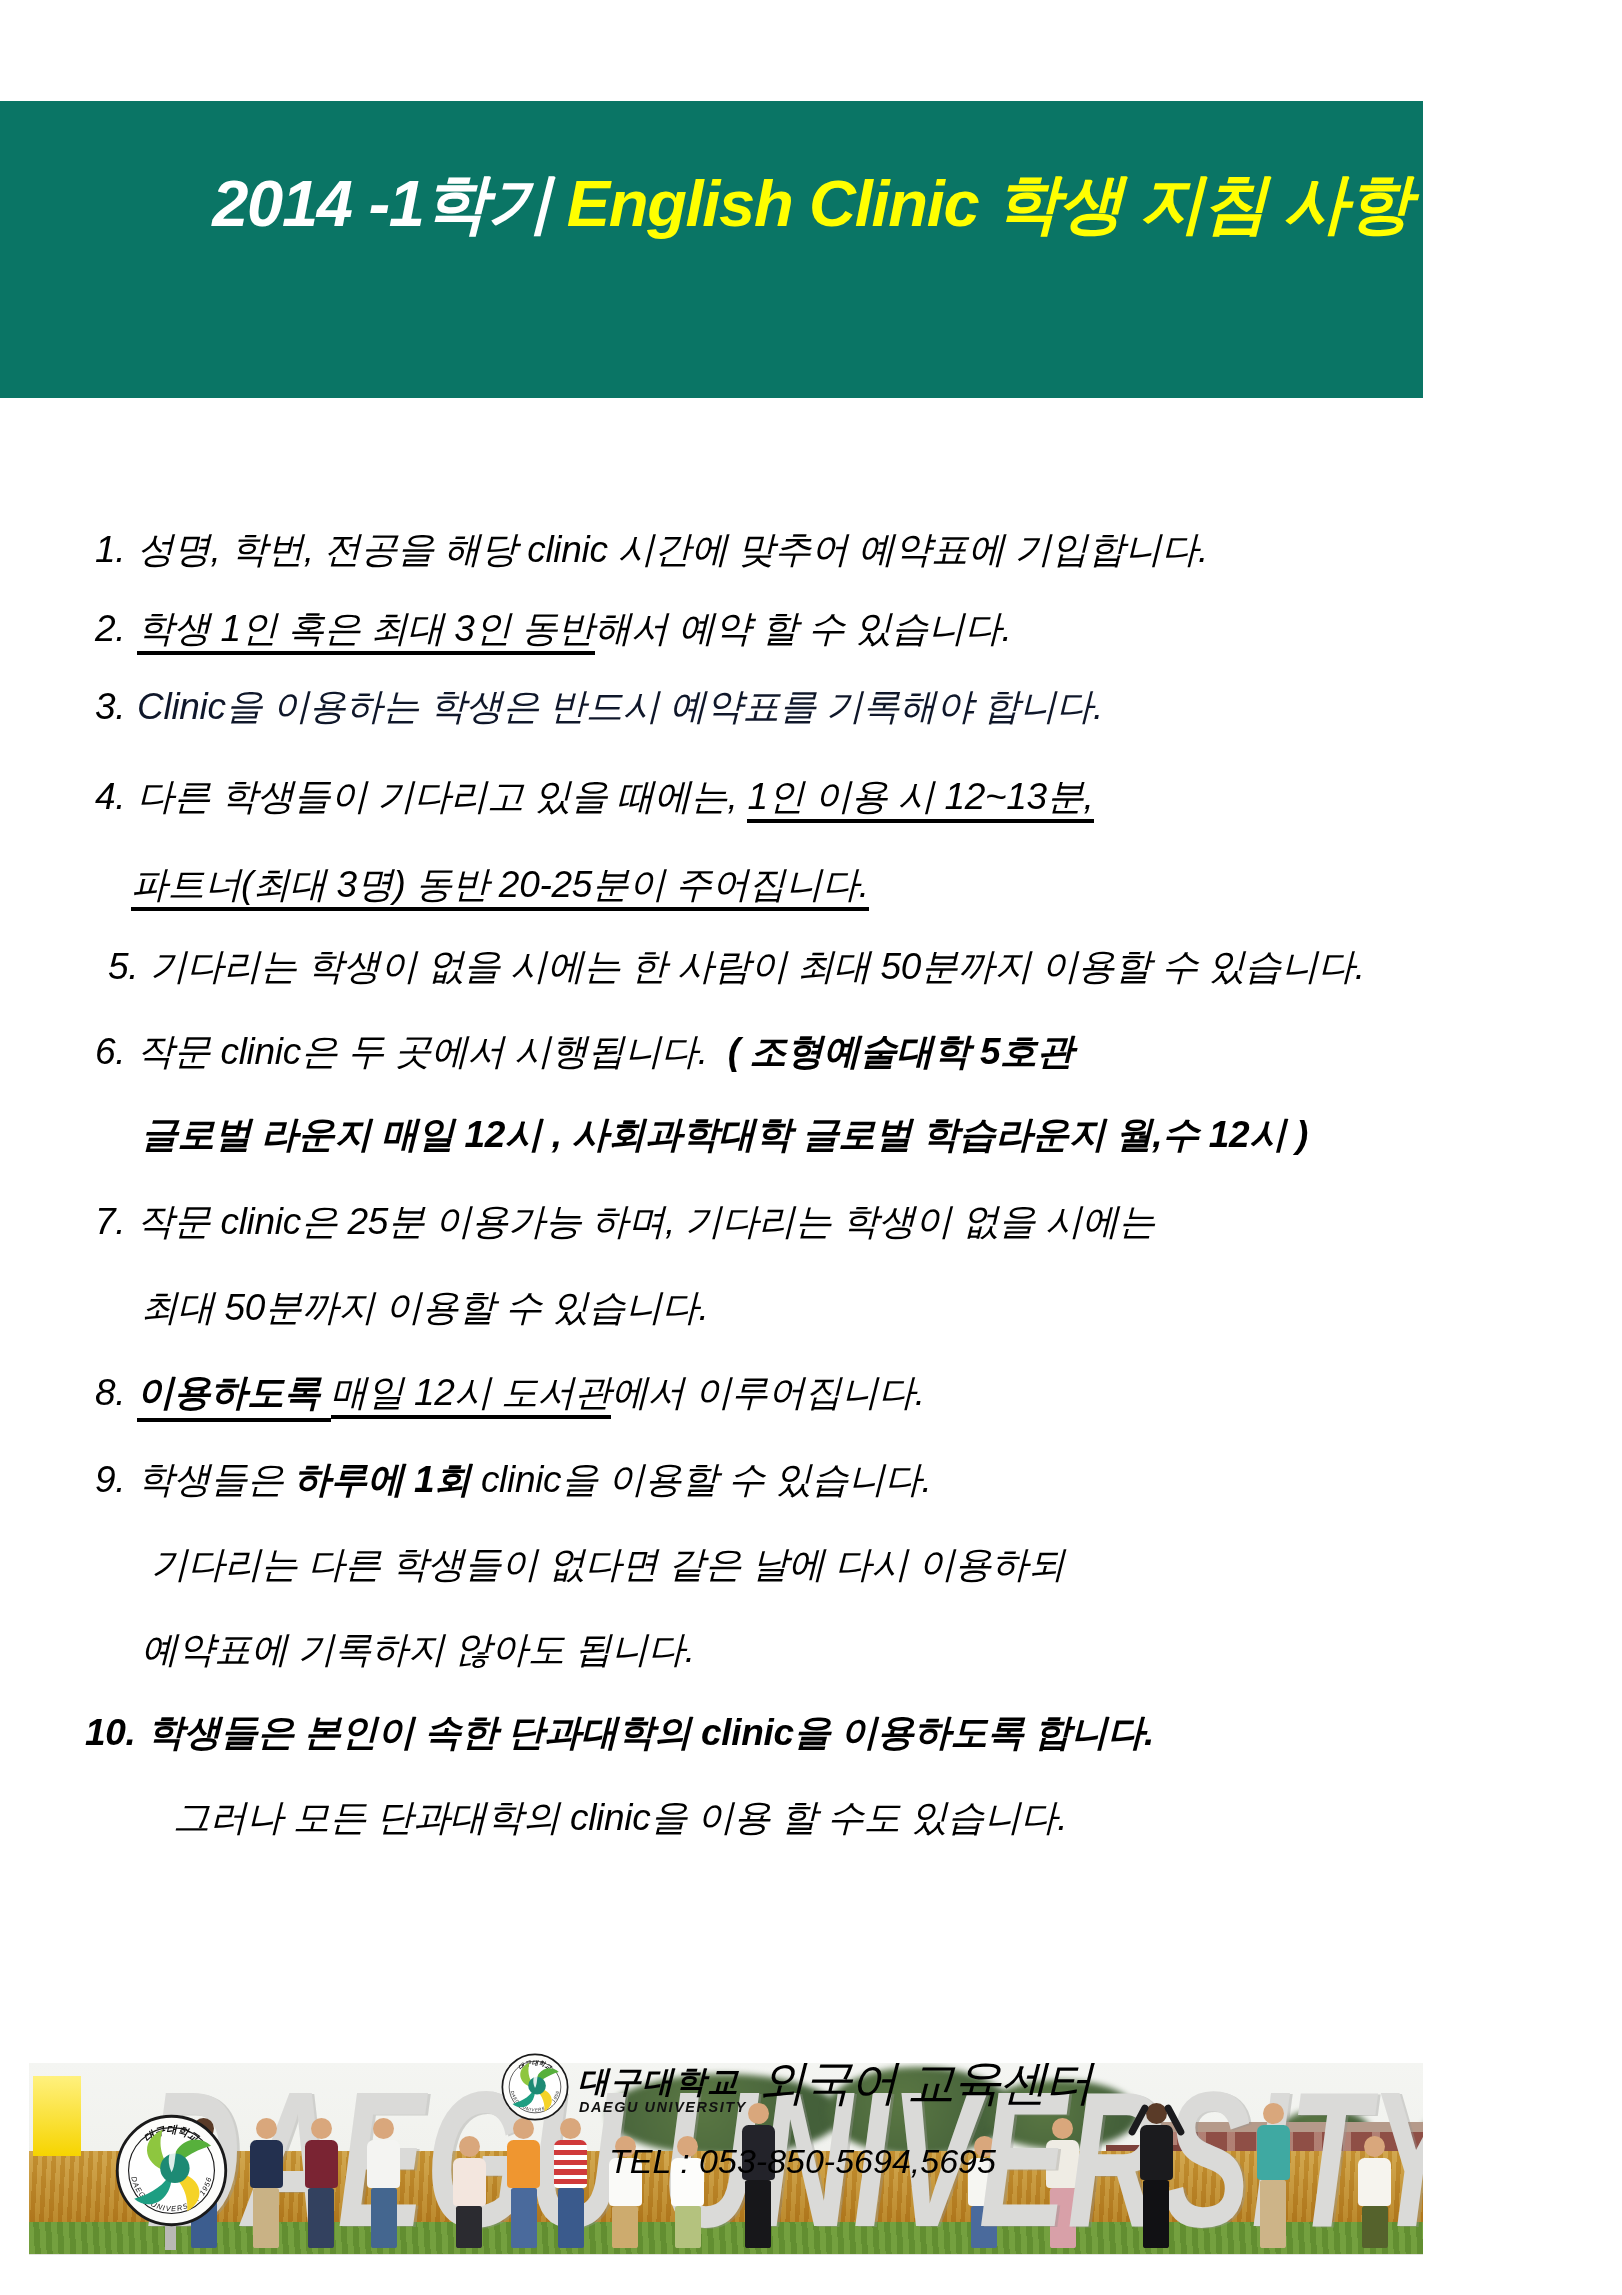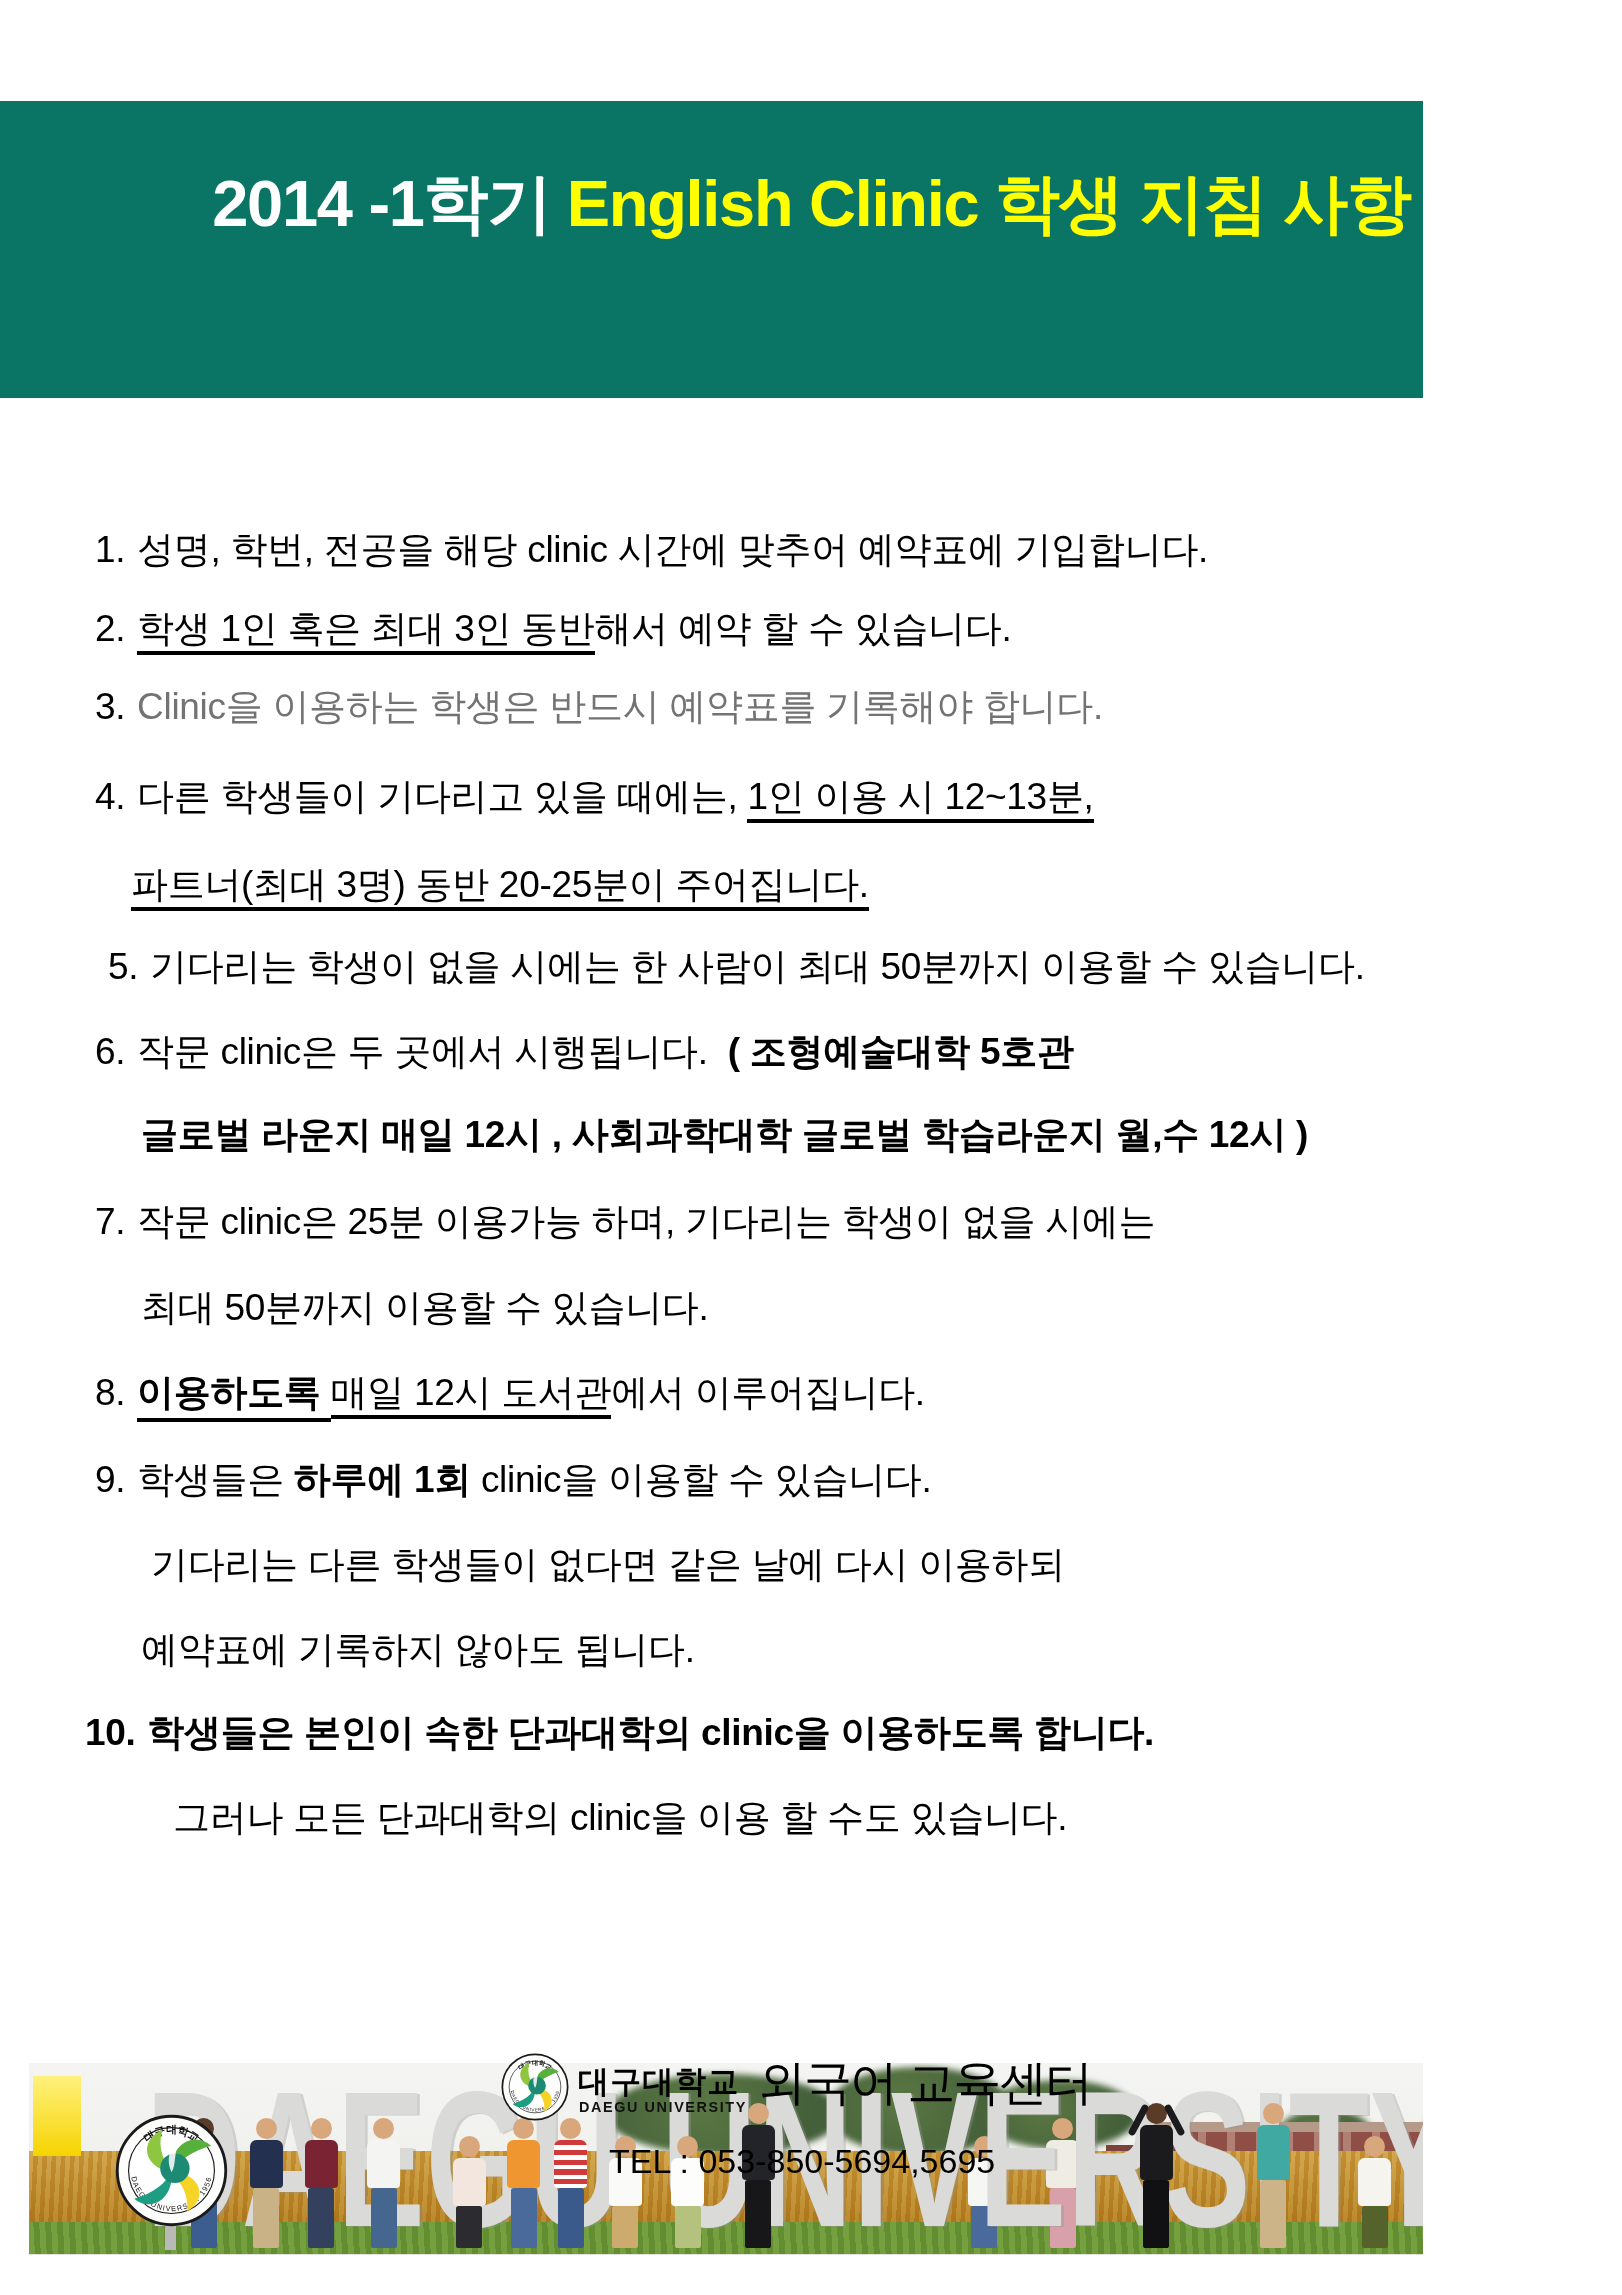--- a/index.html
+++ b/index.html
@@ -1,35 +1,35 @@
 <!DOCTYPE html>
 <html style="font-size:10.5px"><head>
 <meta charset="utf-8">
 <style>
   html,body{margin:0;padding:0;background:#ffffff;}
   .page{position:relative;width:1423px;height:2295px;background:#ffffff;overflow:hidden;
-        font-family:"Liberation Sans", sans-serif;color:#000;}
+        font-family:"Liberation Sans", sans-serif;color:#000;font-style:italic;}
 
   
   .banner{position:absolute;left:0;top:101px;width:1623px;height:297px;background:#0a7565;}
   .title{position:absolute;top:59px;left:0;width:100%;text-align:center;font-weight:bold;
          font-size:65px;letter-spacing:-1.3px;white-space:pre;}
   .title .white{color:#ffffff;}
   .title .yellow{color:#ffff00;margin-left:15.7px;}
   .subtitle{position:absolute;top:154px;left:0;width:100%;text-align:center;font-weight:bold;
             font-size:50px;color:#ffff00;white-space:pre;letter-spacing:-0.7px;}
   .subtitle .season{letter-spacing:4.6px;margin-left:10.5px;}
 
   
   .line{position:absolute;font-size:37px;line-height:1.25;letter-spacing:-0.3px;white-space:pre;}
   .num{display:inline-block;margin-right:11.8px;}
   .u{border-bottom:4.6px solid #000;padding-bottom:2px;}
   .b{font-weight:bold;}
   .bu{font-weight:bold;border-bottom:4.6px solid #000;padding-bottom:4.6px;}
-  .red{color:#737373;}
+  .red{color:#0f172a;}
   .ln1 {top:527px;  left:95px;}
   .ln2 {top:606px;  left:95px;}
   .ln3 {top:684px; left:95px;}
   .ln4 {top:774px; left:95px;}
   .ln5 {top:862px; left:131px;}
   .ln6 {top:944px; left:88px;margin-left:20px;}
   .ln7 {top:1029px; left:95px;}
   .ln8 {top:1112px; left:141px;}
   .ln9 {top:1199px; left:95px;}
   .ln10{top:1285px; left:141px;}

